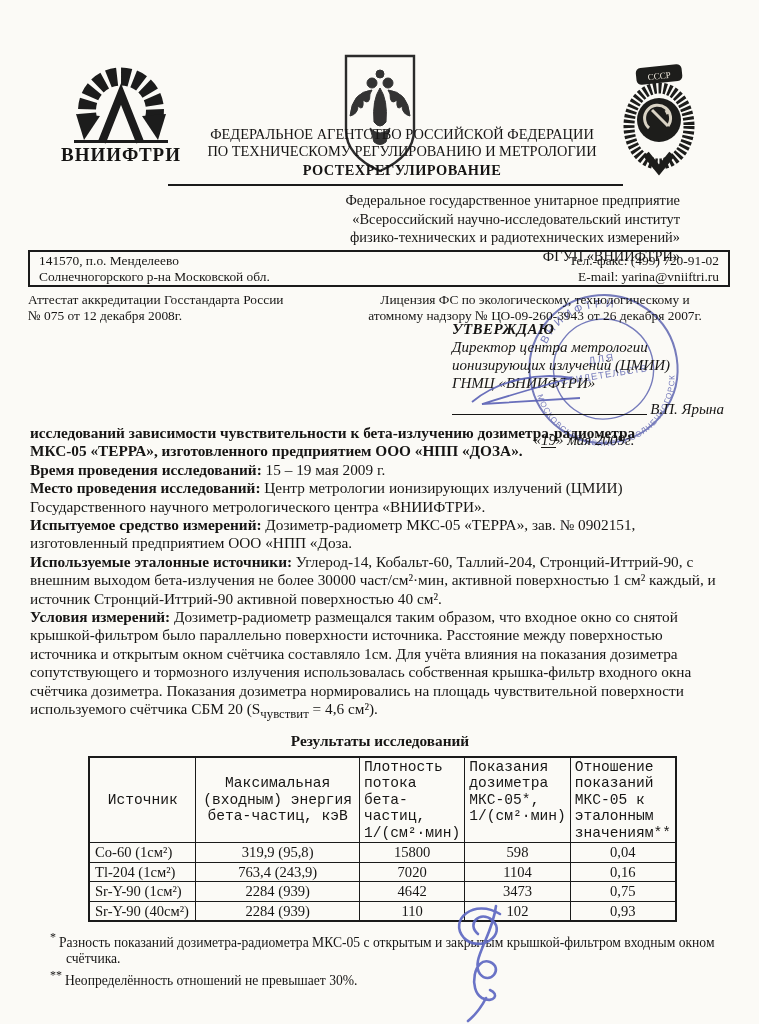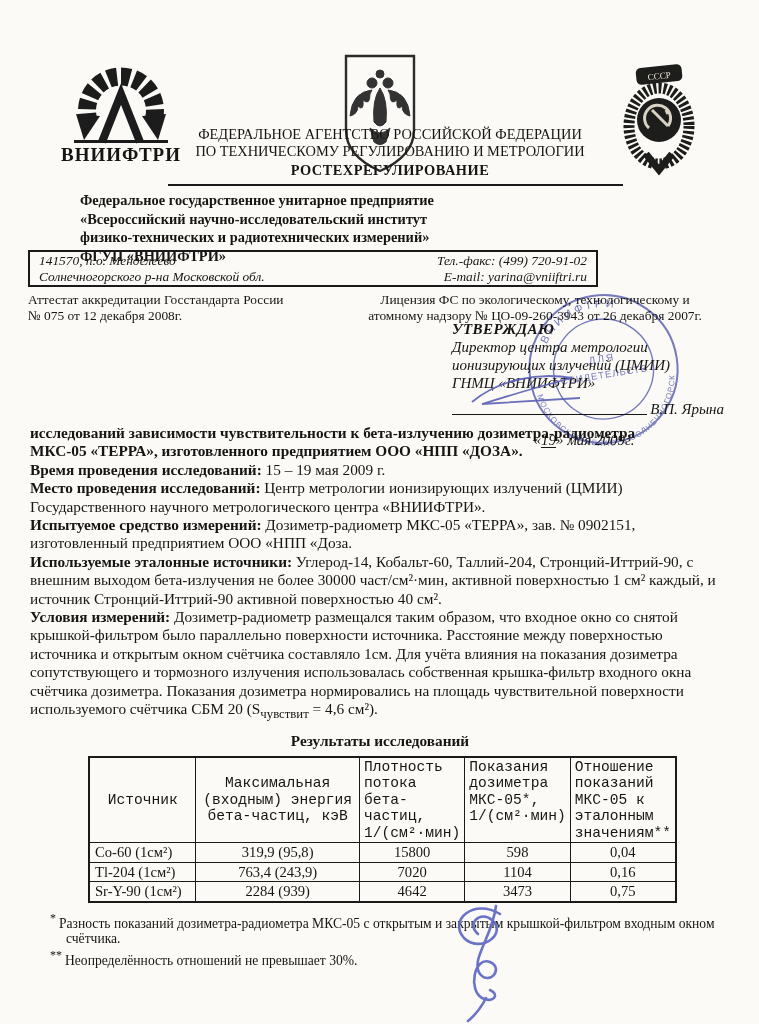--- a/index.html
+++ b/index.html
@@ -6,26 +6,26 @@
   .page{
     position:relative;width:759px;height:1024px;margin:0 auto;
     background:#fbfaf6;color:#161514;overflow:hidden;
     font-family:"Liberation Serif","DejaVu Serif",serif;
   }
   
   .logo-vniiftri{position:absolute;left:50px;top:58px;width:142px;text-align:center;}
   .logo-vniiftri .logo-label{font-weight:bold;font-size:19px;letter-spacing:1px;margin-top:-4px;}
   .coat-of-arms{position:absolute;left:336px;top:50px;}
   .ussr-badge{position:absolute;left:616px;top:58px;}
-  .agency{position:absolute;left:150px;top:126px;width:480px;text-align:center;font-size:14.4px;line-height:17px;}
+  .agency{position:absolute;left:162px;top:126px;width:480px;text-align:center;font-size:14.4px;line-height:17px;}
   .agency .l3{font-weight:bold;letter-spacing:.5px;margin-top:2px;}
   .head-rule{position:absolute;left:168px;top:184px;width:455px;height:2px;background:#1a1a1a;}
-  .org{position:absolute;left:80px;top:191px;width:600px;text-align:left;font-weight:bold;font-size:14.4px;line-height:18.5px;}
-  .addr-box{position:absolute;left:28px;top:250px;width:570px;height:37px;border:2px solid #1a1a1a;box-sizing:border-box;
-    display:flex;justify-content:space-between;padding:1px 9px;font-size:13.4px;line-height:16px;font-style:italic;}
+  .org{position:absolute;left:80px;top:191px;width:600px;text-align:right;font-weight:normal;font-size:14.4px;line-height:18.5px;}
+  .addr-box{position:absolute;left:28px;top:250px;width:702px;height:37px;border:2px solid #1a1a1a;box-sizing:border-box;
+    display:flex;justify-content:space-between;padding:1px 9px;font-size:13.4px;line-height:16px;}
   .addr-right{text-align:right;}
   .creds{position:absolute;left:28px;top:292px;width:702px;display:flex;font-size:13.4px;line-height:15.5px;}
   .creds .c-left{width:312px;}
   .creds .c-right{width:390px;text-align:center;}
   
   .approval{position:absolute;left:452px;top:320px;width:272px;font-size:15px;line-height:18px;font-style:italic;}
   .approval .a-title{font-weight:bold;letter-spacing:.5px;}
   .sign-row{display:flex;align-items:flex-start;margin-top:8px;}
   .sign-line{flex:1 1 auto;border-bottom:1.4px solid #161514;height:14px;margin-right:3px;}
   .date-row{text-align:center;margin-top:13px;padding-right:8px;}
@@ -215,20 +215,27 @@
           <td>1104</td>
           <td>0,16</td>
         </tr>
         <tr>
           <td class="c0">Sr-Y-90 (1см²)</td>
           <td>2284 (939)</td>
           <td>4642</td>
           <td>3473</td>
           <td>0,75</td>
         </tr>
+        <tr>
+          <td class="c0">Sr-Y-90 (40см²)</td>
+          <td>2284 (939)</td>
+          <td>110</td>
+          <td>102</td>
+          <td>0,93</td>
+        </tr>
       </tbody>
     </table>
 
     <div class="footnotes">
       <div class="fn"><span class="fn-marker">*</span><span>Разность показаний дозиметра-радиометра МКС-05 с открытым и закрытым крышкой-фильтром входным окном счётчика.</span></div>
       <div class="fn"><span class="fn-marker">**</span><span>Неопределённость отношений не превышает 30%.</span></div>
     </div>
 
   </div>
 

